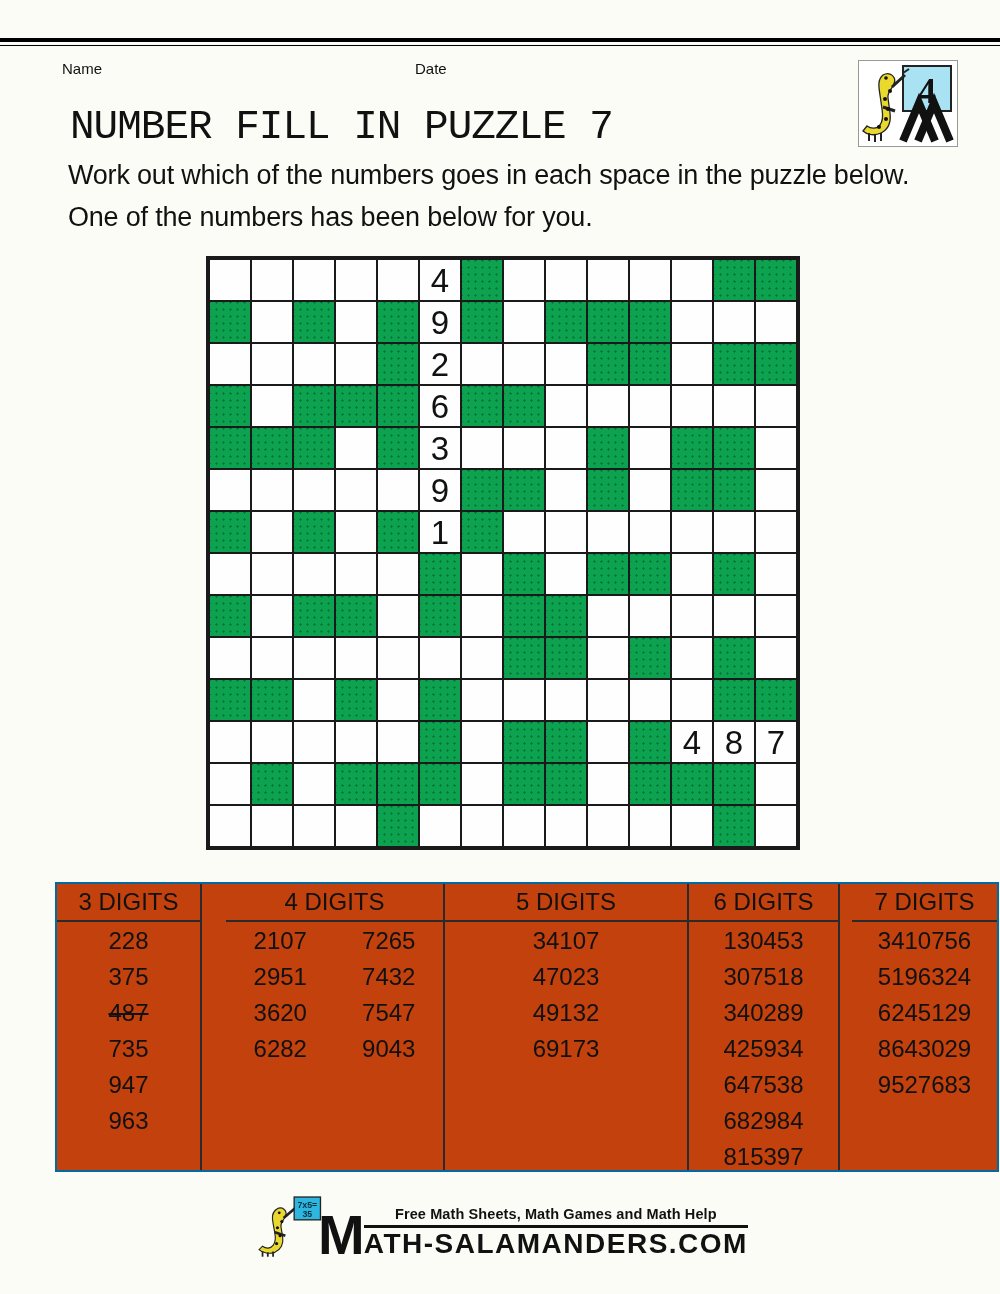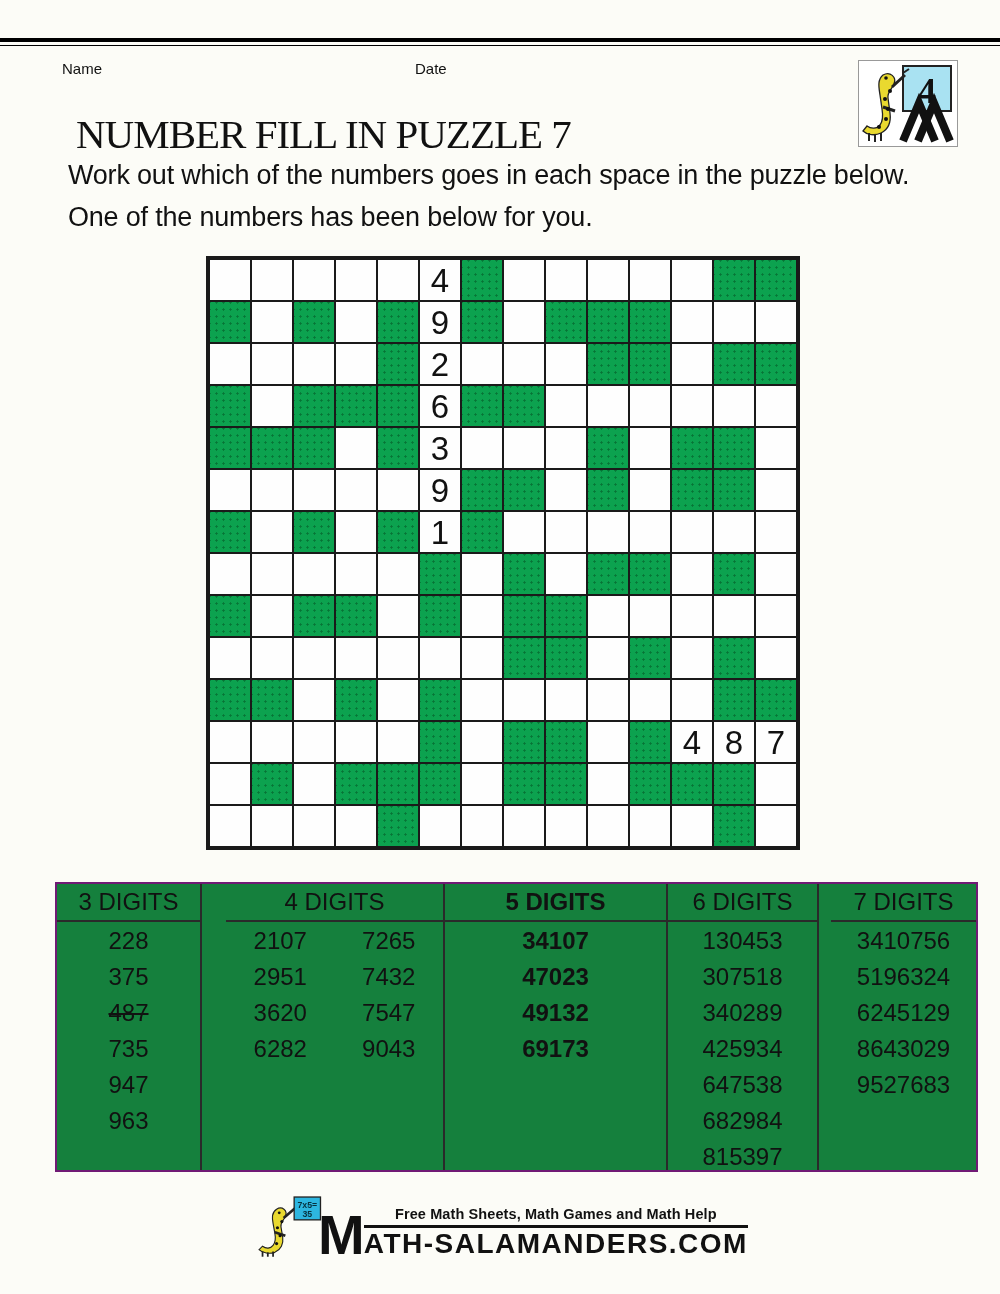--- a/index.html
+++ b/index.html
@@ -13,22 +13,22 @@
 
   .name-label { position:absolute; left:62px;  top:60px; font-size:15px; }
   .date-label { position:absolute; left:415px; top:60px; font-size:15px; }
 
   .logo-box {
     position:absolute; left:858px; top:60px; width:100px; height:87px;
     background:#fff; border:1px solid #999; box-sizing:border-box;
   }
 
   .title {
-    position:absolute; left:60px; top:94px; margin:16px;
-    font-family:Liberation Serif, serif; font-weight:400; font-size:41px;
+    position:absolute; left:60px; top:94px; margin:10px;
+    font-family:Liberation Mono, monospace; font-weight:400; font-size:41px;
     letter-spacing:-1px; white-space:nowrap;
   }
   .instr { position:absolute; left:68px; margin:0; font-size:27px; letter-spacing:-0.2px; }
   .instr1 { top:160px; }
   .instr2 { top:202px; }
 
   
   .grid {
     position:absolute; left:206px; top:256px;
     display:grid; grid-template-columns:repeat(14,42px); grid-auto-rows:42px;
@@ -41,21 +41,21 @@
   }
   .cell.green {
     background-color:#0ca24f;
     background-image:radial-gradient(circle, rgba(0,60,25,0.45) 0.9px, rgba(0,0,0,0) 1.4px);
     background-size:7px 7px; background-position:3px 4px;
   }
 
   
   .numtable {
     position:absolute; left:55px; top:882px; height:290px;
-    display:flex; border:2px solid #701a75; background:#15803d; box-sizing:border-box;
+    display:flex; border:2px solid #0369a1; background:#c2410c; box-sizing:border-box;
   }
   .tcol { box-sizing:border-box; }
   .tcol + .tcol { border-left:2px solid #2a2a2a; }
   .thead {
     height:36px; line-height:36px; text-align:center;
     border-bottom:2px solid #2a2a2a; font-size:24px; letter-spacing:0;
   }
   .tbody { display:flex; padding-top:1px; }
   .subcol { flex:1; }
   .tval { height:36px; line-height:36px; text-align:center; font-size:24px; }
@@ -341,21 +341,21 @@
             <div class="tval">6282</div>
           </div>
           <div class="subcol">
             <div class="tval">7265</div>
             <div class="tval">7432</div>
             <div class="tval">7547</div>
             <div class="tval">9043</div>
           </div>
         </div>
       </div>
-      <div class="tcol" style="width: 223px; font-weight: bold;">
+      <div class="tcol" style="width: 244px;">
         <div class="thead">5 DIGITS</div>
         <div class="tbody">
           <div class="subcol">
             <div class="tval">34107</div>
             <div class="tval">47023</div>
             <div class="tval">49132</div>
             <div class="tval">69173</div>
           </div>
         </div>
       </div>

